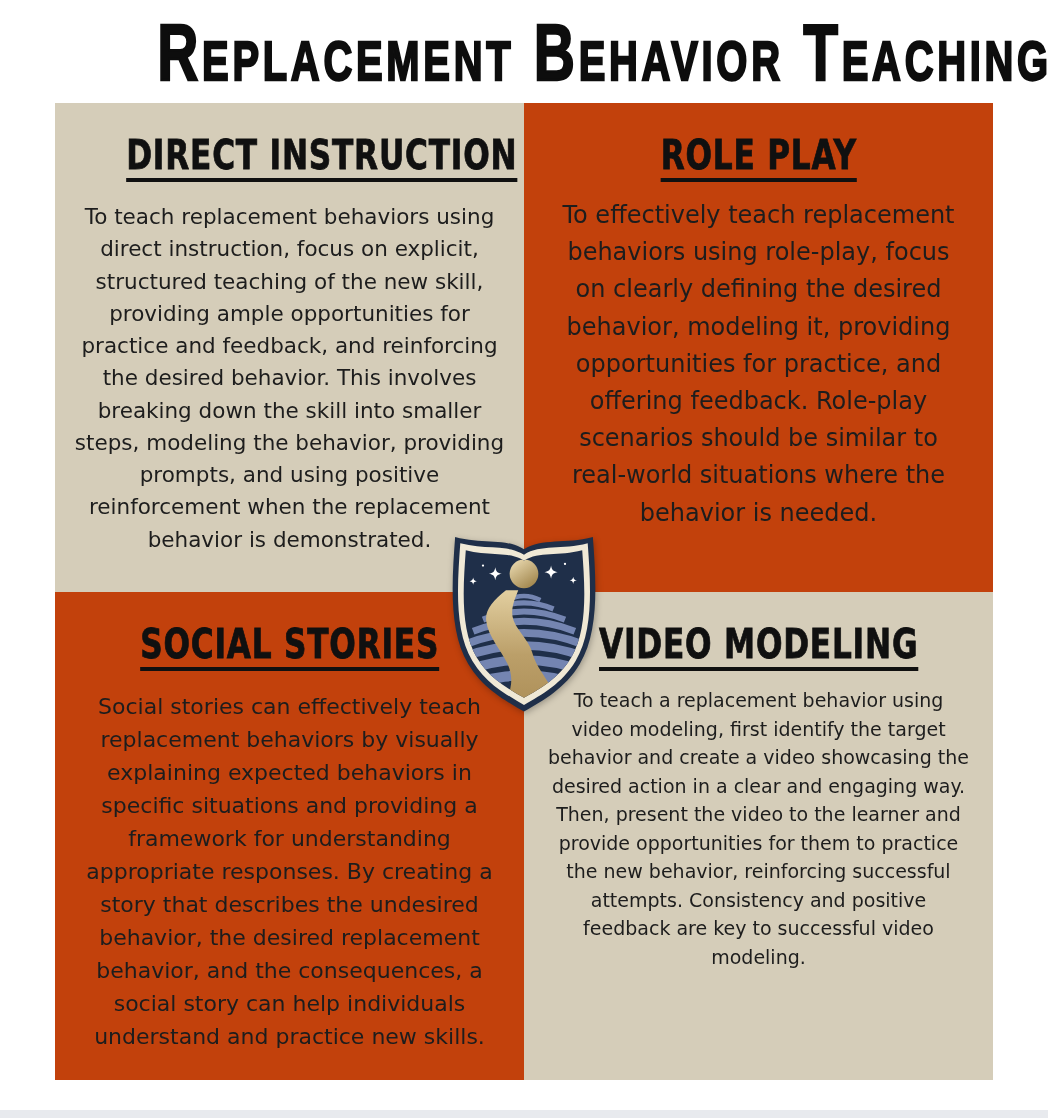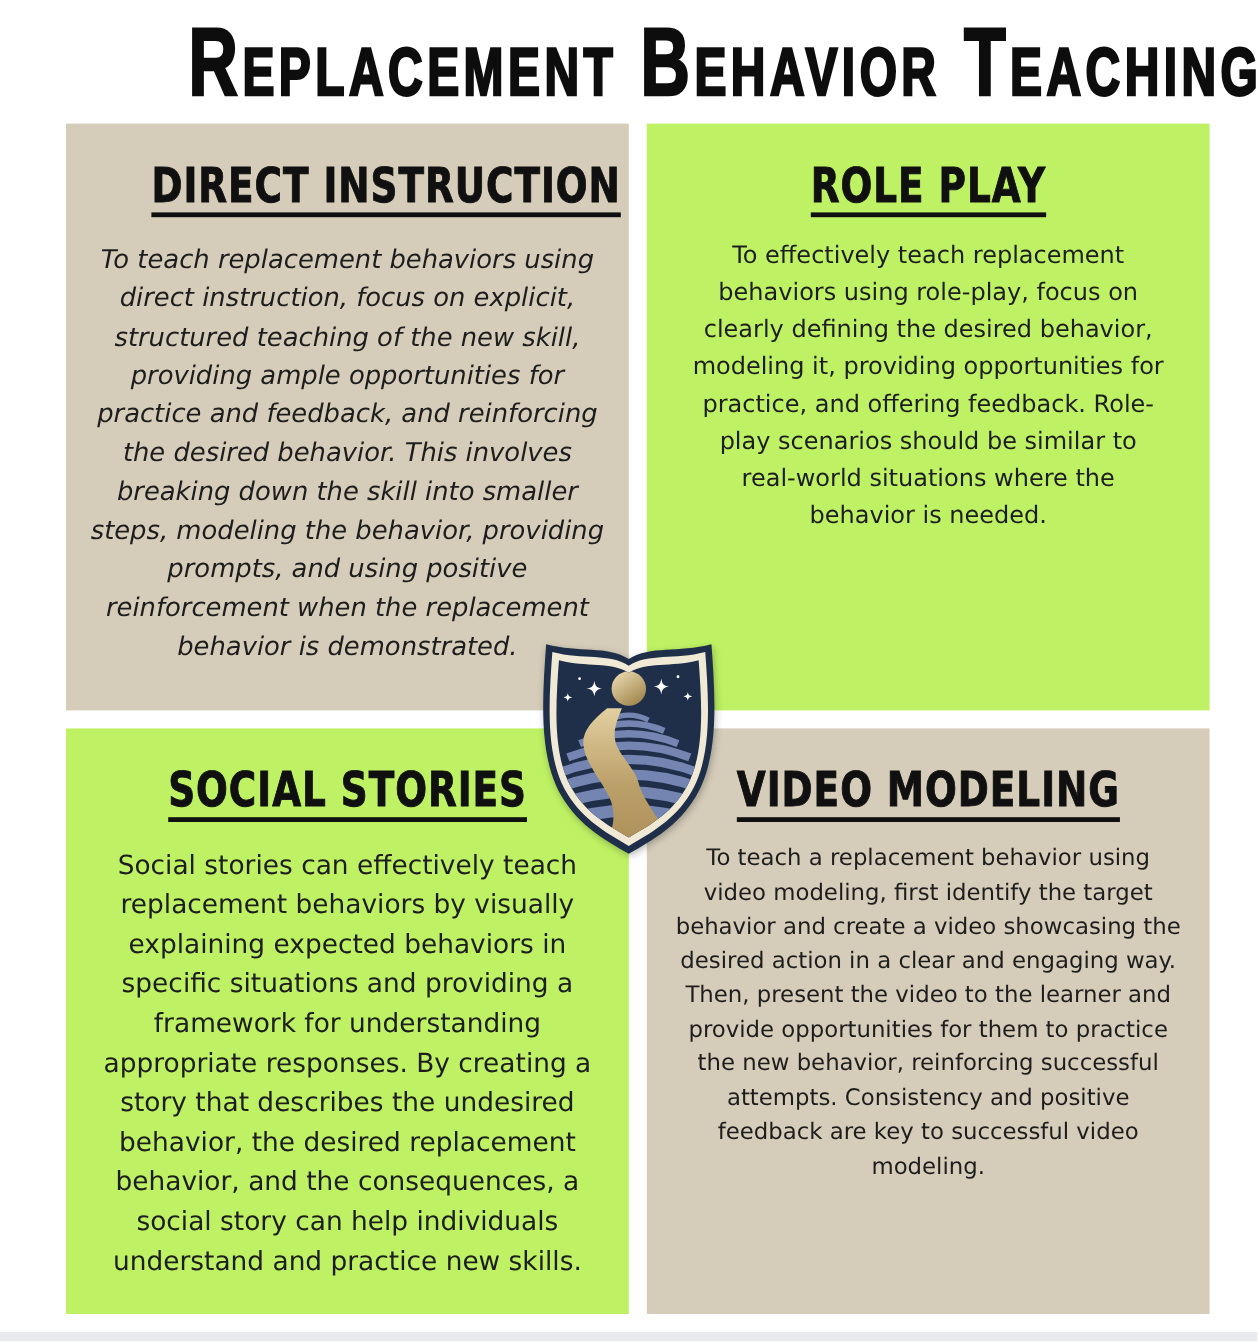--- a/index.html
+++ b/index.html
@@ -35,25 +35,24 @@
   }
 
   
   .grid {
     position: absolute;
     left: 55px; top: 103px;
     width: 938px; height: 977px;
     display: grid;
     grid-template-columns: 469px 469px;
     grid-template-rows: 489px 488px;
-    gap: 15px;
   }
   .quadrant { padding: 28px 16px 0 16px; text-align: center; }
   .quadrant.tan  { background: #d5cdb9; }
-  .quadrant.blue { background: #bef264; }
+  .quadrant.blue { background: #c2410c; }
 
   .q-heading {
     display: inline-block;
     font-family: "DejaVu Sans", sans-serif;
     font-weight: 700;
     font-size: 40px;
     line-height: 48px;
     letter-spacing: 1px;
     color: #101010;
     -webkit-text-stroke: 0.8px #101010;
@@ -62,22 +61,22 @@
     text-underline-offset: 9px;
     transform: scaleX(0.78);
     transform-origin: 50% 50%;
     white-space: nowrap;
     margin-bottom: 22px;
   }
   .q-body {
     color: #1d1d1d;
     text-align: center;
   }
-  .q-direct  .q-body { font-size: 21.5px; line-height: 1.5;  padding: 0 2px; font-style: italic;  }
-  .q-role    .q-body { font-size: 20px;   line-height: 1.55; padding: 0 22px; }
+  .q-direct  .q-body { font-size: 21.5px; line-height: 1.5;  padding: 0 2px;  }
+  .q-role    .q-body { font-size: 24px;   line-height: 1.55; padding: 0 22px; }
   .q-social  .q-body { font-size: 22px; line-height: 1.5;  padding: 0 4px;  }
   .q-video   .q-body { font-size: 19px;   line-height: 1.5;  padding: 0 6px;  }
   .q-role .q-heading, .q-video .q-heading { margin-bottom: 18px; }
 
   
   .logo {
     position: absolute;
     left: 442px; top: 531px;
     width: 164px; height: 184px;
     filter: drop-shadow(1px 2px 3px rgba(0,0,0,0.28));

